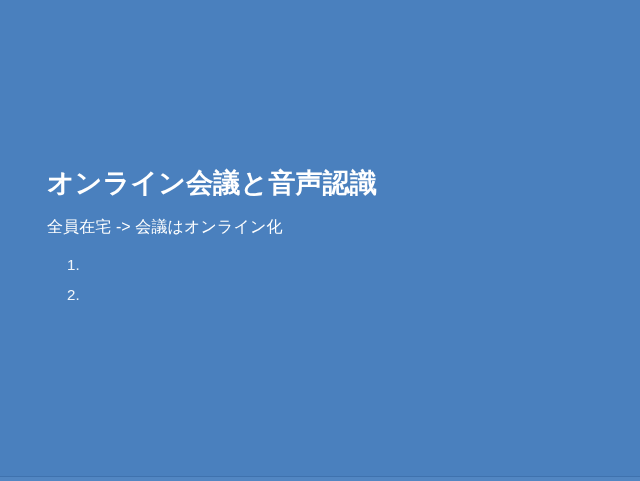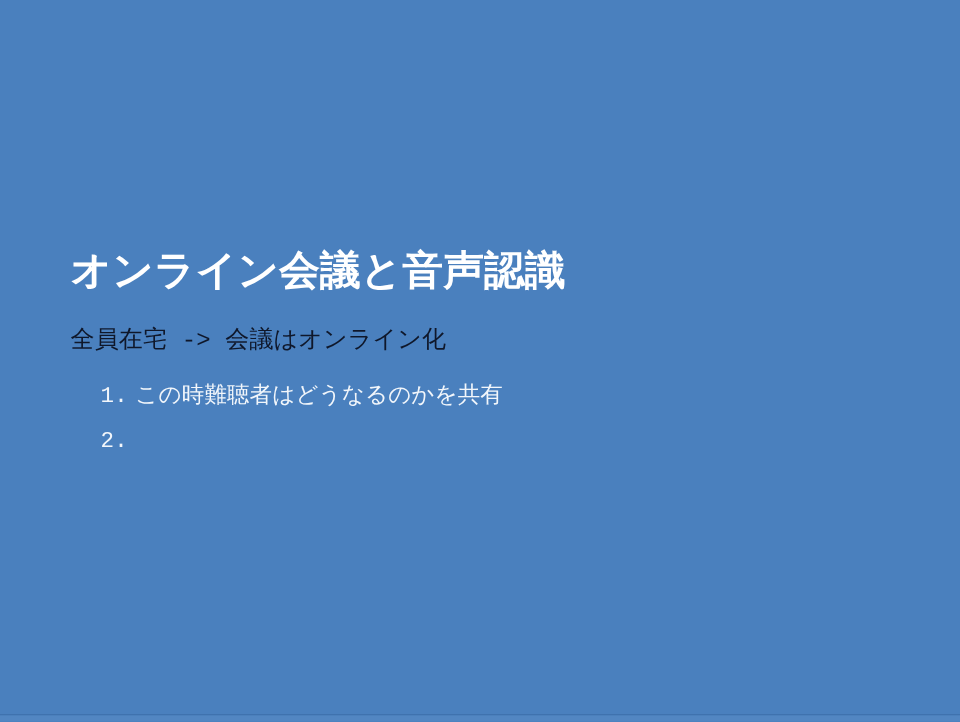--- a/index.html
+++ b/index.html
@@ -54,40 +54,39 @@
     height: 4px;
     background: #5286c2;
   }
 
   
   .content {
     position: absolute;
     left: 47px;
     top: 166px;
     width: 560px;
-    font-family: Liberation Mono, monospace;
   }
 
   .slide-title {
     margin: 0;
     font-size: 27px;
     font-weight: bold;
     line-height: 34px;
     color: #ffffff;
     letter-spacing: 0.2px;
     white-space: nowrap;
   }
 
   .slide-subtitle {
     margin: 0;
     padding-top: 16px;
     font-size: 16px;
     font-weight: normal;
     line-height: 22px;
-    color: #0f172a;
+    color: #ffffff;
     letter-spacing: 0.1px;
     white-space: nowrap;
   }
 
   
   .slide-list {
     list-style: none;
     margin: 0;
     padding: 12px 0 0 0;
   }
@@ -124,21 +123,20 @@
     <div class="content">
 
       <h1 class="slide-title">オンライン会議と音声認識</h1>
 
       <p class="slide-subtitle">全員在宅 -&gt; 会議はオンライン化</p>
 
       <ol class="slide-list">
 
         <li class="slide-list-item">
           <span class="list-marker">1.</span>
-          <span class="list-text">この時難聴者はどうなるのかを共有</span>
         </li>
 
         <li class="slide-list-item">
           <span class="list-marker">2.</span>
         </li>
 
       </ol>
 
     </div>
   </div>

